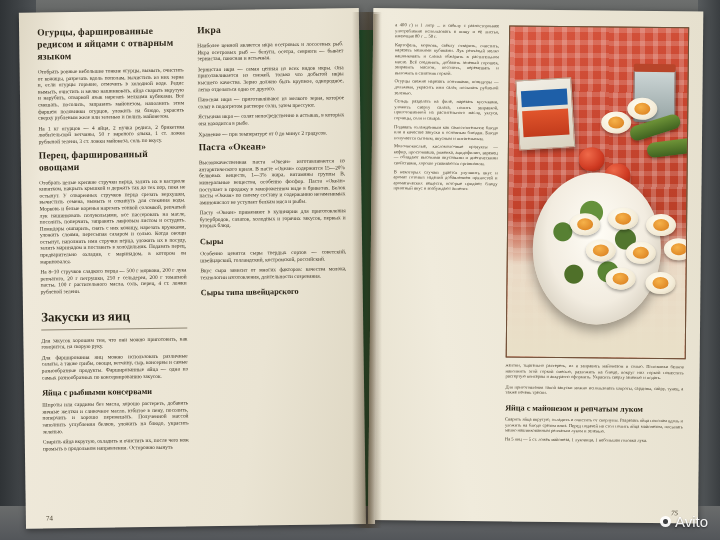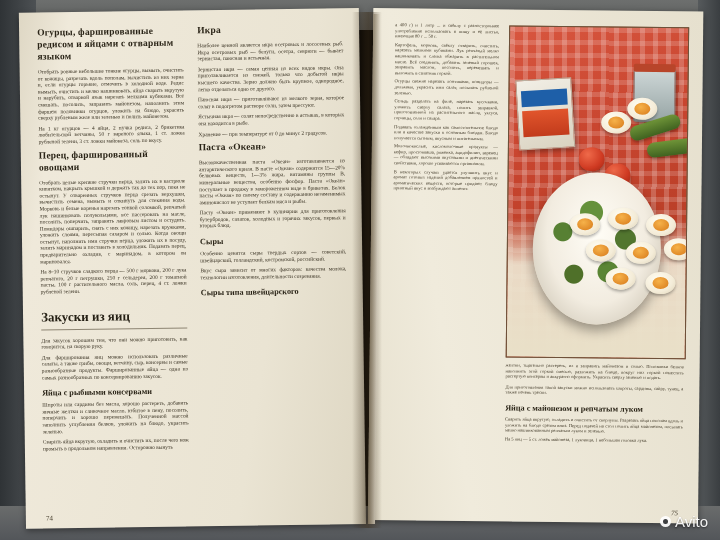--- a/index.html
+++ b/index.html
@@ -1,21 +1,21 @@
 <!DOCTYPE html>
 <html><head>
 <meta charset="utf-8">
 <style>
   html,body{margin:0;padding:0;}
   body{
     width:720px;height:540px;overflow:hidden;
     background:#4a4e52;
     font-family:"Liberation Serif", serif;
   }
-  #stage{position:relative;width:720px;height:540px;overflow:hidden;background:#000000;}
+  #stage{position:relative;width:720px;height:540px;overflow:hidden;background:#14532d;}
 
   
   .bg-top{position:absolute;left:0;top:0;width:720px;height:30px;
     background:linear-gradient(180deg,#6d6f6e 0%,#585a59 100%);}
   .bg-left{position:absolute;left:0;top:0;width:36px;height:540px;
     background:linear-gradient(90deg,#2f3336 0%,#4d5154 100%);}
   .bg-bottom{position:absolute;left:0;bottom:0;width:720px;height:34px;
     background:linear-gradient(0deg,#53565a 0%,#6a6c6c 100%);}
   .bg-right{position:absolute;right:0;top:0;width:22px;height:540px;
     background:linear-gradient(270deg,#3a3e41 0%,#565a5c 100%);}

